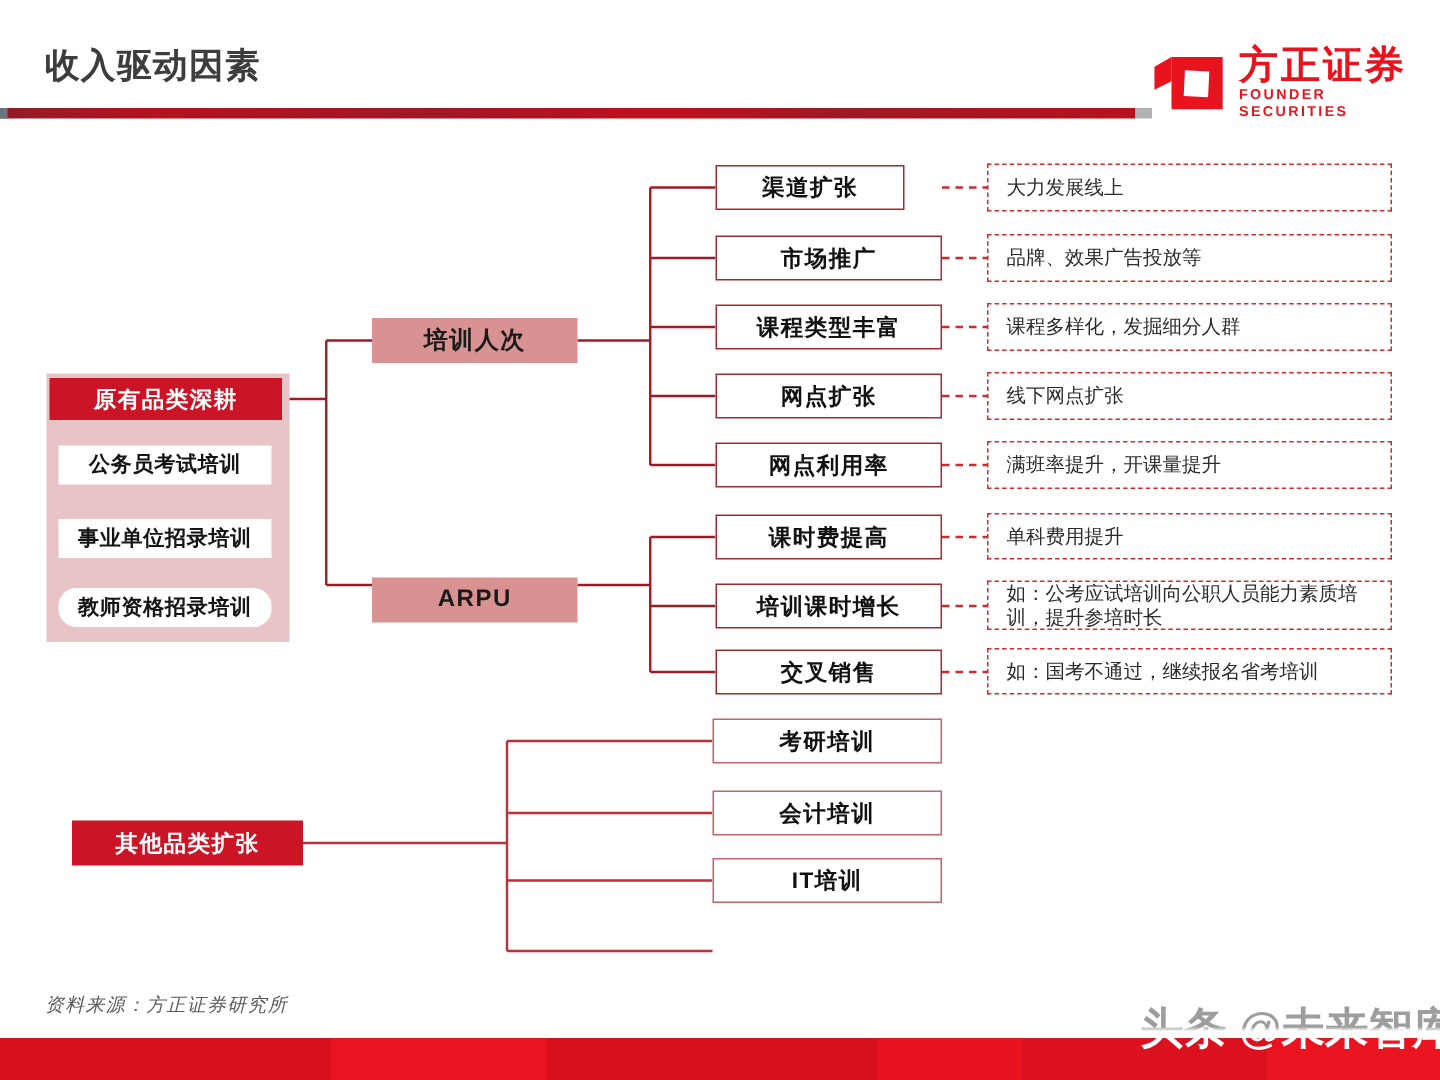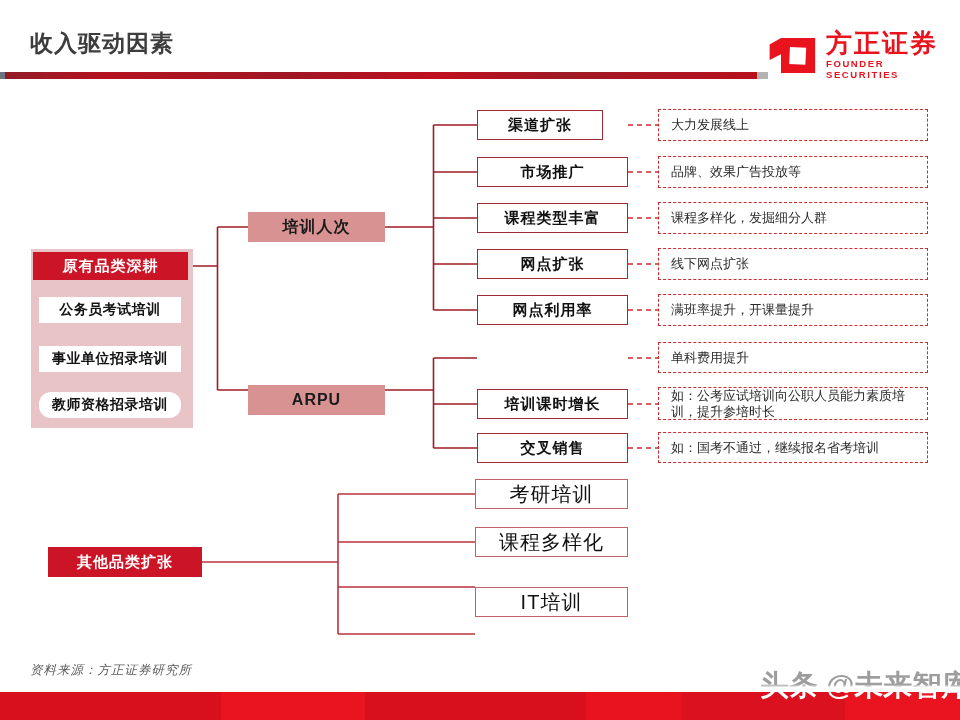--- a/index.html
+++ b/index.html
@@ -20,21 +20,21 @@
 
   
   .wires{position:absolute;left:0;top:0;width:960px;height:720px;}
 
   .box{position:absolute;box-sizing:border-box;display:flex;align-items:center;justify-content:center;text-align:center;}
   .root-box{background:#cb1426;color:#ffffff;font-weight:bold;font-size:15px;letter-spacing:1px;z-index:2;}
   .group1-bg{position:absolute;left:31px;top:249px;width:162px;height:179px;background:#e9c4c7;z-index:1;}
   .sub-box{background:#ffffff;color:#141414;font-weight:bold;font-size:14px;letter-spacing:0.5px;z-index:2;}
   .branch-box{background:#d89292;color:#1a1a1a;font-weight:bold;font-size:16px;letter-spacing:1px;z-index:2;}
   .factor-box{background:#ffffff;border:1.6px solid #9e2a33;color:#111111;font-weight:bold;font-size:15px;letter-spacing:1px;z-index:2;}
-  .other-box{background:#ffffff;border:1.6px solid #c4626b;color:#111111;font-weight:normal;font-size:20px;letter-spacing:1px;z-index:2;}
+  .other-box{background:#ffffff;border:1.6px solid #c4626b;color:#111111;font-weight:bold;font-size:15px;letter-spacing:1px;z-index:2;}
   .note-box{background:#ffffff;border:1.6px dashed #cf2a30;color:#2b2b2b;font-size:13px;justify-content:flex-start;text-align:left;
             padding:2px 10px 2px 12px;line-height:1.22;z-index:2;}
 
   
   .source-note{position:absolute;left:30px;top:662px;font-size:12.5px;font-style:italic;color:#5a5a5a;letter-spacing:1px;}
   .footer-bar{position:absolute;left:0;top:692px;width:960px;height:28px;
     background:linear-gradient(90deg,#d8101e 0%,#d8101e 23%,#ea1420 23%,#ea1420 38%,#d8101e 38%,#d8101e 61%,#e91320 61%,#e91320 71%,#dc111f 71%,#dc111f 88%,#ea1420 88%,#ea1420 100%);z-index:1;}
   .watermark{position:absolute;left:760px;top:666px;width:200px;font-size:29px;font-weight:bold;letter-spacing:0px;white-space:nowrap;z-index:3;
     background:linear-gradient(180deg,#9d9d9d 0%,#9d9d9d 46%,#ffffff 54%,#ffffff 100%);
     -webkit-background-clip:text;background-clip:text;color:transparent;}
@@ -85,34 +85,35 @@
   <div class="box sub-box" style="left:39px;top:392px;width:142px;height:26px;border-radius:12px;">教师资格招录培训</div>
 
   <div class="box branch-box" style="left:248px;top:212px;width:137px;height:30px;">培训人次</div>
   <div class="box branch-box" style="left:248px;top:385px;width:137px;height:30px;">ARPU</div>
 
   <div class="box factor-box" style="left:477px;top:110px;width:126px;height:30px;">渠道扩张</div>
   <div class="box factor-box" style="left:477px;top:157px;width:151px;height:30px;">市场推广</div>
   <div class="box factor-box" style="left:477px;top:203px;width:151px;height:30px;">课程类型丰富</div>
   <div class="box factor-box" style="left:477px;top:249px;width:151px;height:30px;">网点扩张</div>
   <div class="box factor-box" style="left:477px;top:295px;width:151px;height:30px;">网点利用率</div>
+  <div class="box factor-box" style="left:477px;top:343px;width:151px;height:30px;">课时费提高</div>
   <div class="box factor-box" style="left:477px;top:389px;width:151px;height:30px;">培训课时增长</div>
   <div class="box factor-box" style="left:477px;top:433px;width:151px;height:30px;">交叉销售</div>
 
   <div class="box note-box" style="left:658px;top:109px;width:270px;height:32px;">大力发展线上</div>
   <div class="box note-box" style="left:658px;top:156px;width:270px;height:32px;">品牌、效果广告投放等</div>
   <div class="box note-box" style="left:658px;top:202px;width:270px;height:32px;">课程多样化，发掘细分人群</div>
   <div class="box note-box" style="left:658px;top:248px;width:270px;height:32px;">线下网点扩张</div>
   <div class="box note-box" style="left:658px;top:294px;width:270px;height:32px;">满班率提升，开课量提升</div>
   <div class="box note-box" style="left:658px;top:342px;width:270px;height:31px;">单科费用提升</div>
   <div class="box note-box" style="left:658px;top:387px;width:270px;height:33px;">如：公考应试培训向公职人员能力素质培训，提升参培时长</div>
   <div class="box note-box" style="left:658px;top:432px;width:270px;height:31px;">如：国考不通过，继续报名省考培训</div>
 
   <div class="box root-box" style="left:48px;top:547px;width:154px;height:30px;">其他品类扩张</div>
   <div class="box other-box" style="left:475px;top:479px;width:153px;height:30px;">考研培训</div>
-  <div class="box other-box" style="left:475px;top:527px;width:153px;height:30px;">课程多样化</div>
-  <div class="box other-box" style="left:475px;top:572px;width:153px;height:30px;margin-top:15px;">IT培训</div>
+  <div class="box other-box" style="left:475px;top:527px;width:153px;height:30px;">会计培训</div>
+  <div class="box other-box" style="left:475px;top:572px;width:153px;height:30px;">IT培训</div>
 
   <div class="source-note">资料来源：方正证券研究所</div>
   <div class="footer-bar"></div>
   <div class="watermark">头条 @未来智库</div>
 
 </div>
 
 </body></html>

